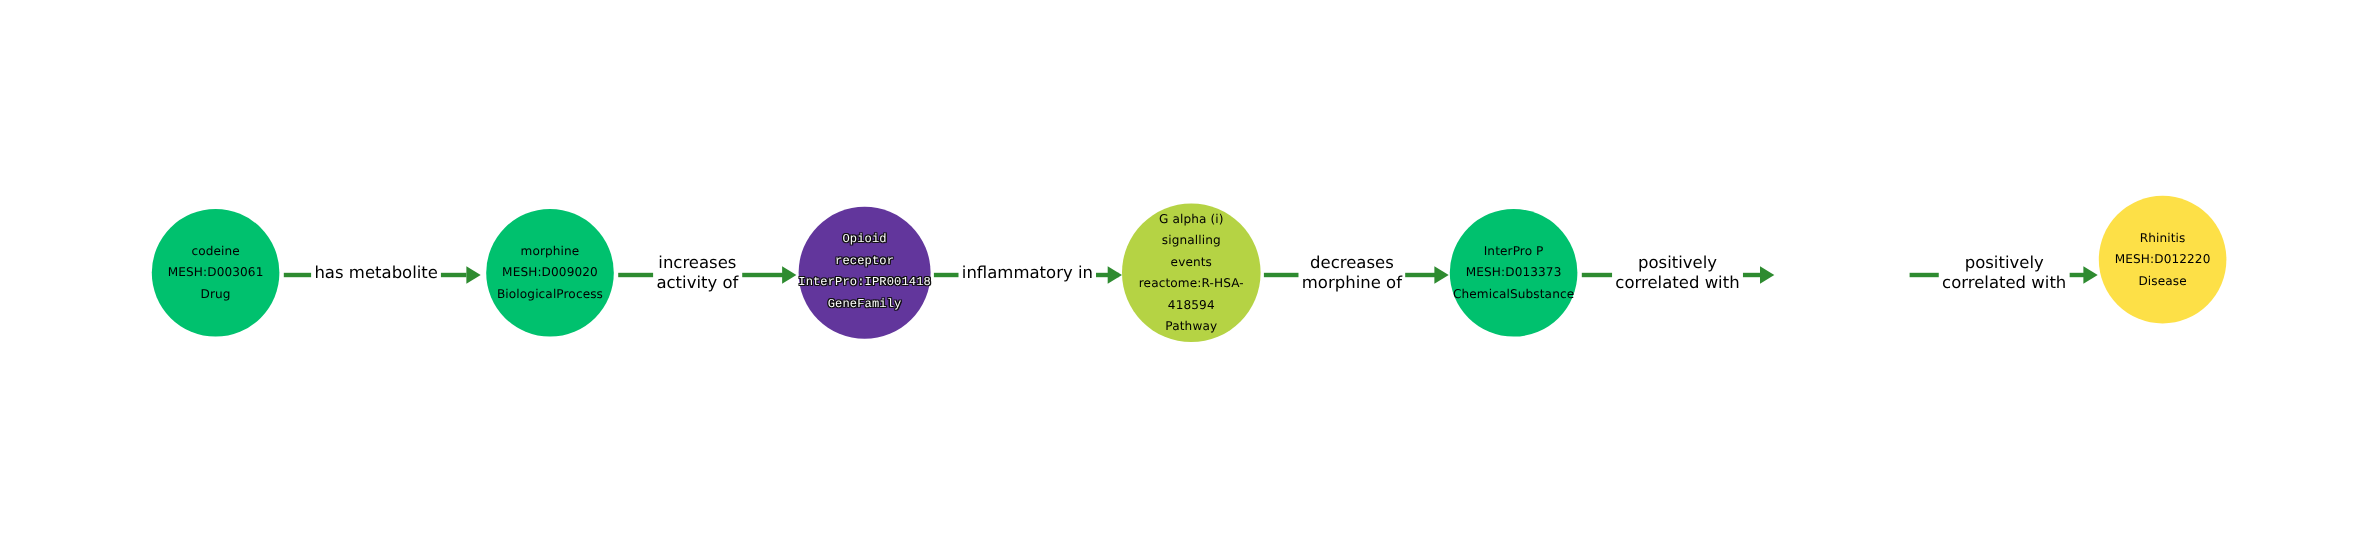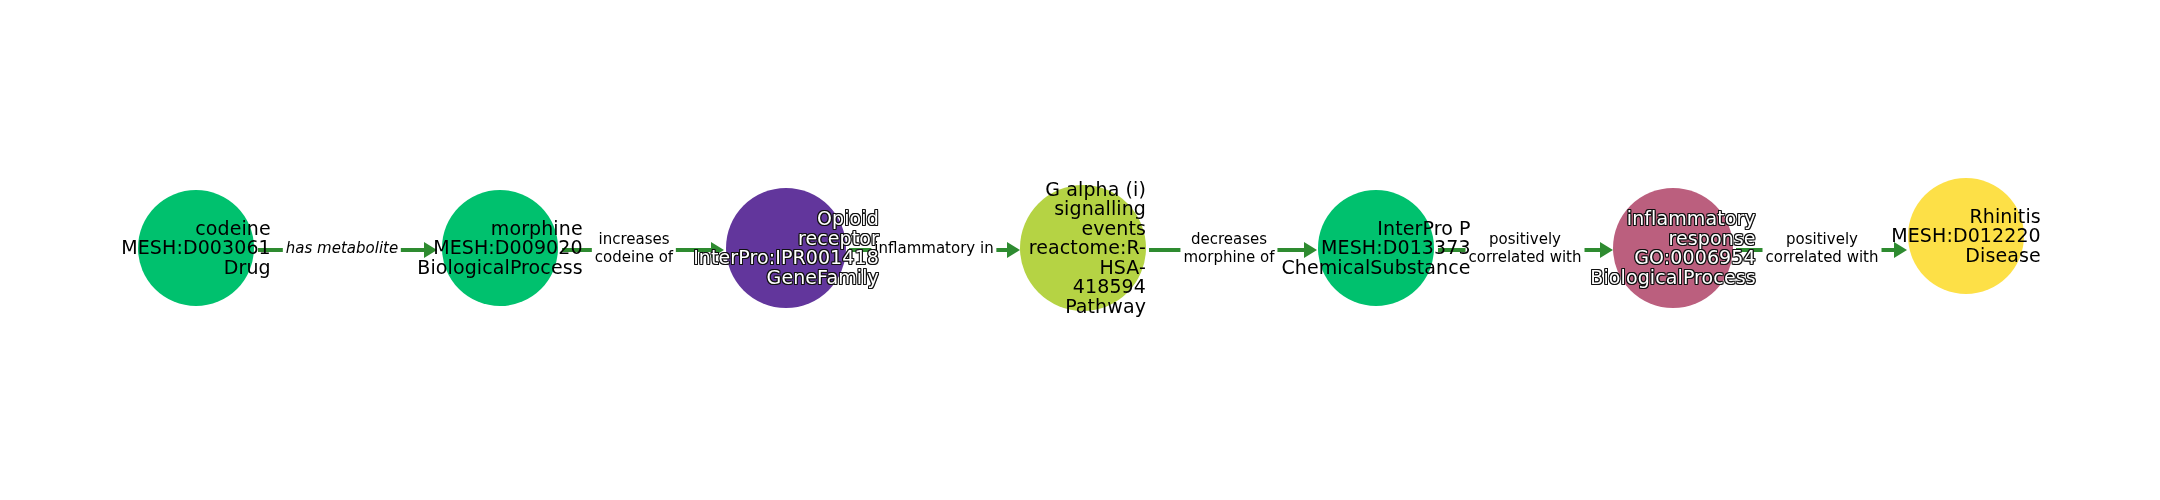--- a/index.html
+++ b/index.html
@@ -22,36 +22,36 @@
   .node {
     position: absolute;
     border-radius: 50%;
     display: flex;
     align-items: center;
     justify-content: center;
     box-sizing: border-box;
     text-align: center;
   }
   .node-label {
-    font-size: 19px;
+    font-size: 11px;
     line-height: 19.5px;
     white-space: pre-line;
     letter-spacing: 0.1px;
-    text-align: right;
   }
   .node-label.dark {
     color: #000000;
   }
   .node-label.light {
     color: #ffffff;
     text-shadow:
       -1px -1px 0 #111, 1px -1px 0 #111,
       -1px  1px 0 #111, 1px  1px 0 #111,
        0px -1px 0 #111, 0px  1px 0 #111,
       -1px  0px 0 #111, 1px  0px 0 #111;
+    font-family: Liberation Mono, monospace;
   }
   .edge-line {
     position: absolute;
     height: 4px;
     background: #2e8b30;
     top: 248px;
   }
   .edge-arrow {
     position: absolute;
     width: 0;
@@ -72,25 +72,25 @@
     background: #ffffff;
     padding: 0 3px;
   }
 </style>
 </head>
 <body>
 
 <div id="graph" style="background: rgb(255, 255, 255);">
     <div class="edge-line" style="left: 258px; width: 166px; background: rgb(46, 139, 48);"></div>
     <div class="edge-arrow" style="left: 424px; border-left-color: rgb(46, 139, 48);"></div>
-    <div class="edge-label" style="left: 342px; top: 248px; font-style: italic;">has metabolite</div>
+    <div class="edge-label" style="left: 342px; top: 248px;">has metabolite</div>
     <div class="edge-line" style="left: 562px; width: 152px; background: rgb(46, 139, 48);"></div>
     <div class="edge-arrow" style="left: 711px; border-left-color: rgb(46, 139, 48);"></div>
     <div class="edge-label" style="left: 634px; top: 248px;">increases
-codeine of</div>
+activity of</div>
     <div class="edge-line" style="left: 849px; width: 168px; background: rgb(46, 139, 48);"></div>
     <div class="edge-arrow" style="left: 1007px; border-left-color: rgb(46, 139, 48);"></div>
     <div class="edge-label" style="left: 934px; top: 248px;">inflammatory in</div>
     <div class="edge-line" style="left: 1149px; width: 156px; background: rgb(46, 139, 48);"></div>
     <div class="edge-arrow" style="left: 1304px; border-left-color: rgb(46, 139, 48);"></div>
     <div class="edge-label" style="left: 1229px; top: 248px;">decreases
 morphine of</div>
     <div class="edge-line" style="left: 1438px; width: 163px; background: rgb(46, 139, 48);"></div>
     <div class="edge-arrow" style="left: 1600px; border-left-color: rgb(46, 139, 48);"></div>
     <div class="edge-label" style="left: 1525px; top: 248px;">positively
@@ -121,24 +121,18 @@
 events
 reactome:R-HSA-
 418594
 Pathway</div>
     </div>
     <div class="node" style="left: 1318px; top: 190px; width: 116px; height: 116px; background: rgb(0, 193, 110);">
       <div class="node-label dark">InterPro P
 MESH:D013373
 ChemicalSubstance</div>
     </div>
-    <div class="node" style="left: 1613px; top: 188px; width: 120px; height: 120px; background: rgb(187, 95, 126);">
-      <div class="node-label light">inflammatory
-response
-GO:0006954
-BiologicalProcess</div>
-    </div>
     <div class="node" style="left: 1908px; top: 178px; width: 116px; height: 116px; background: #fde047;">
       <div class="node-label dark">Rhinitis
 MESH:D012220
 Disease</div>
     </div>
   </div>
 
 </body></html>

